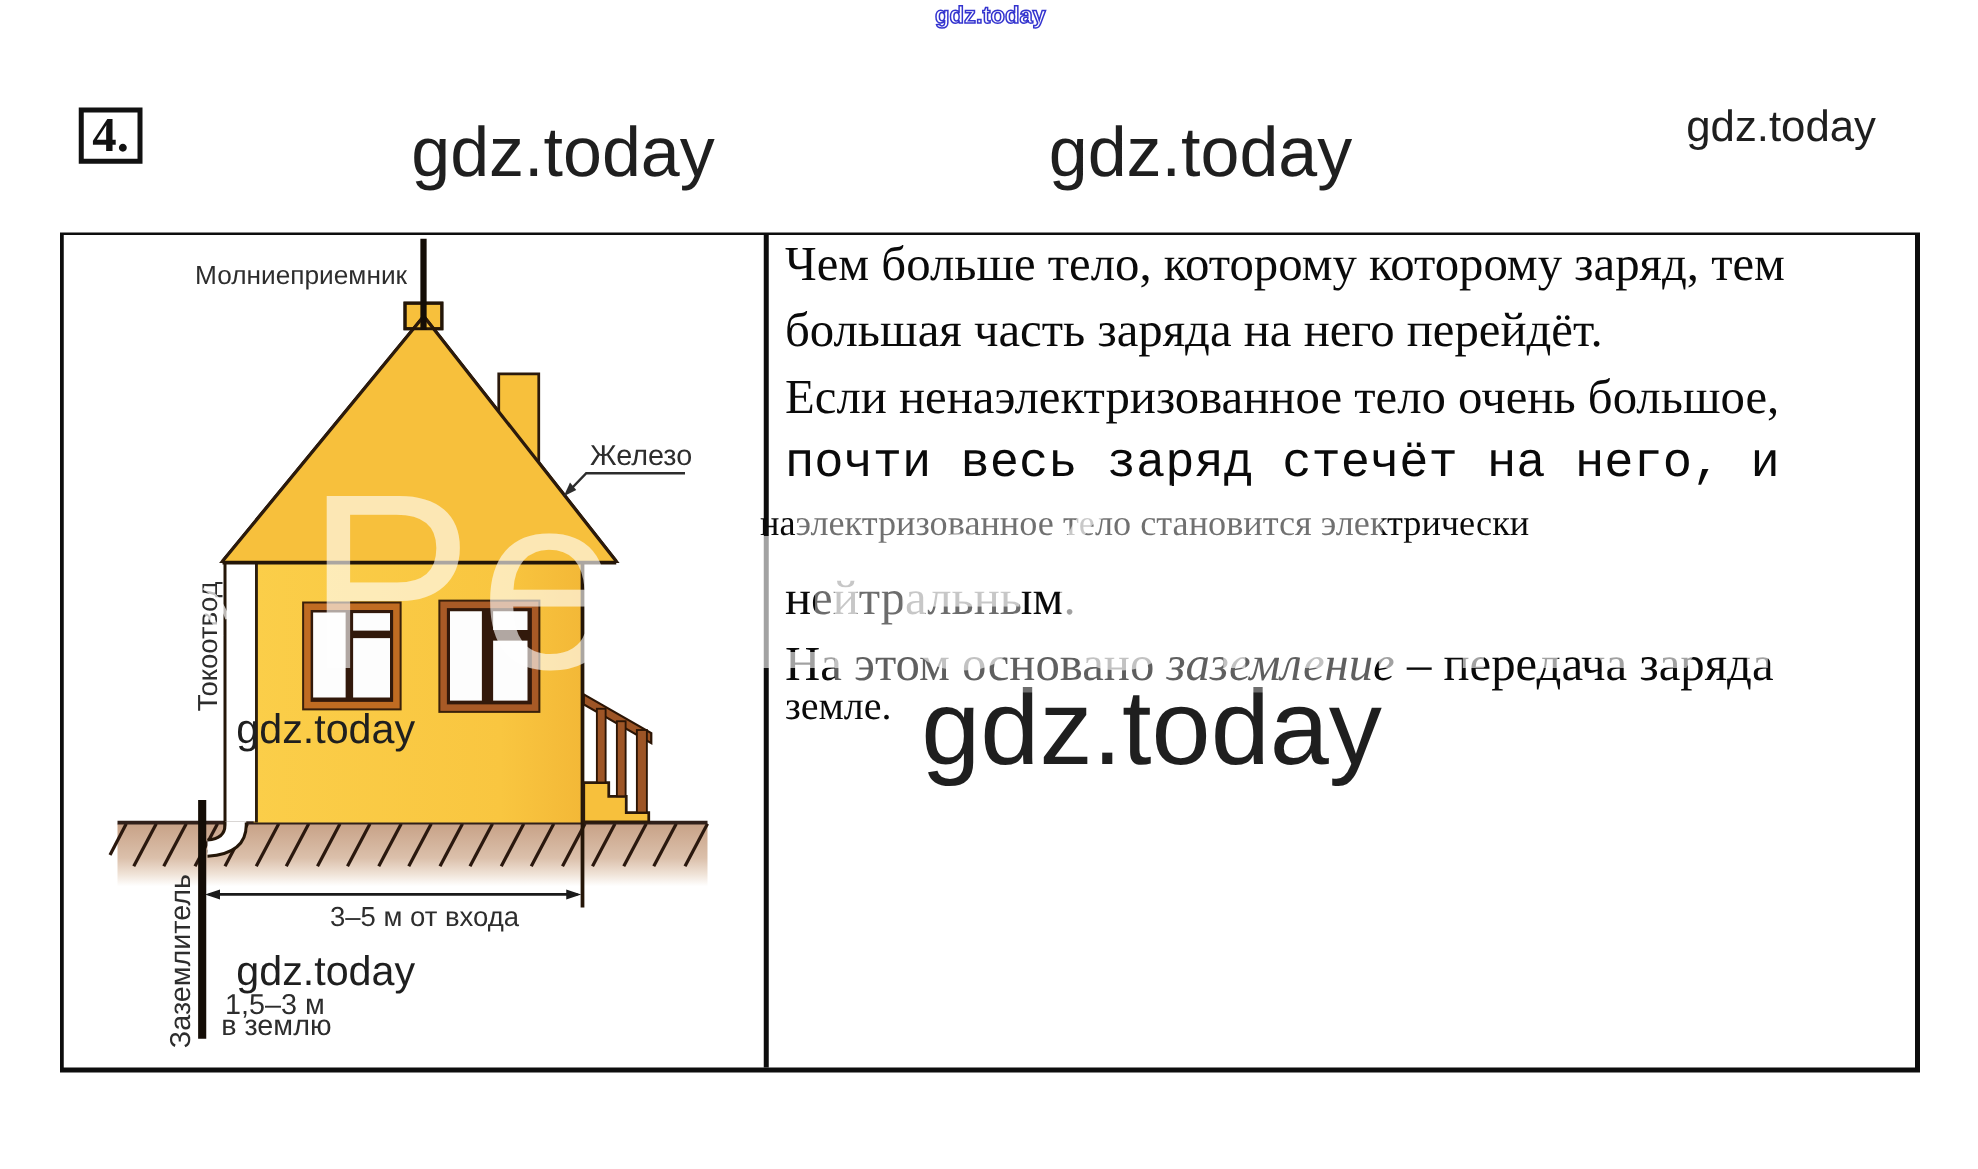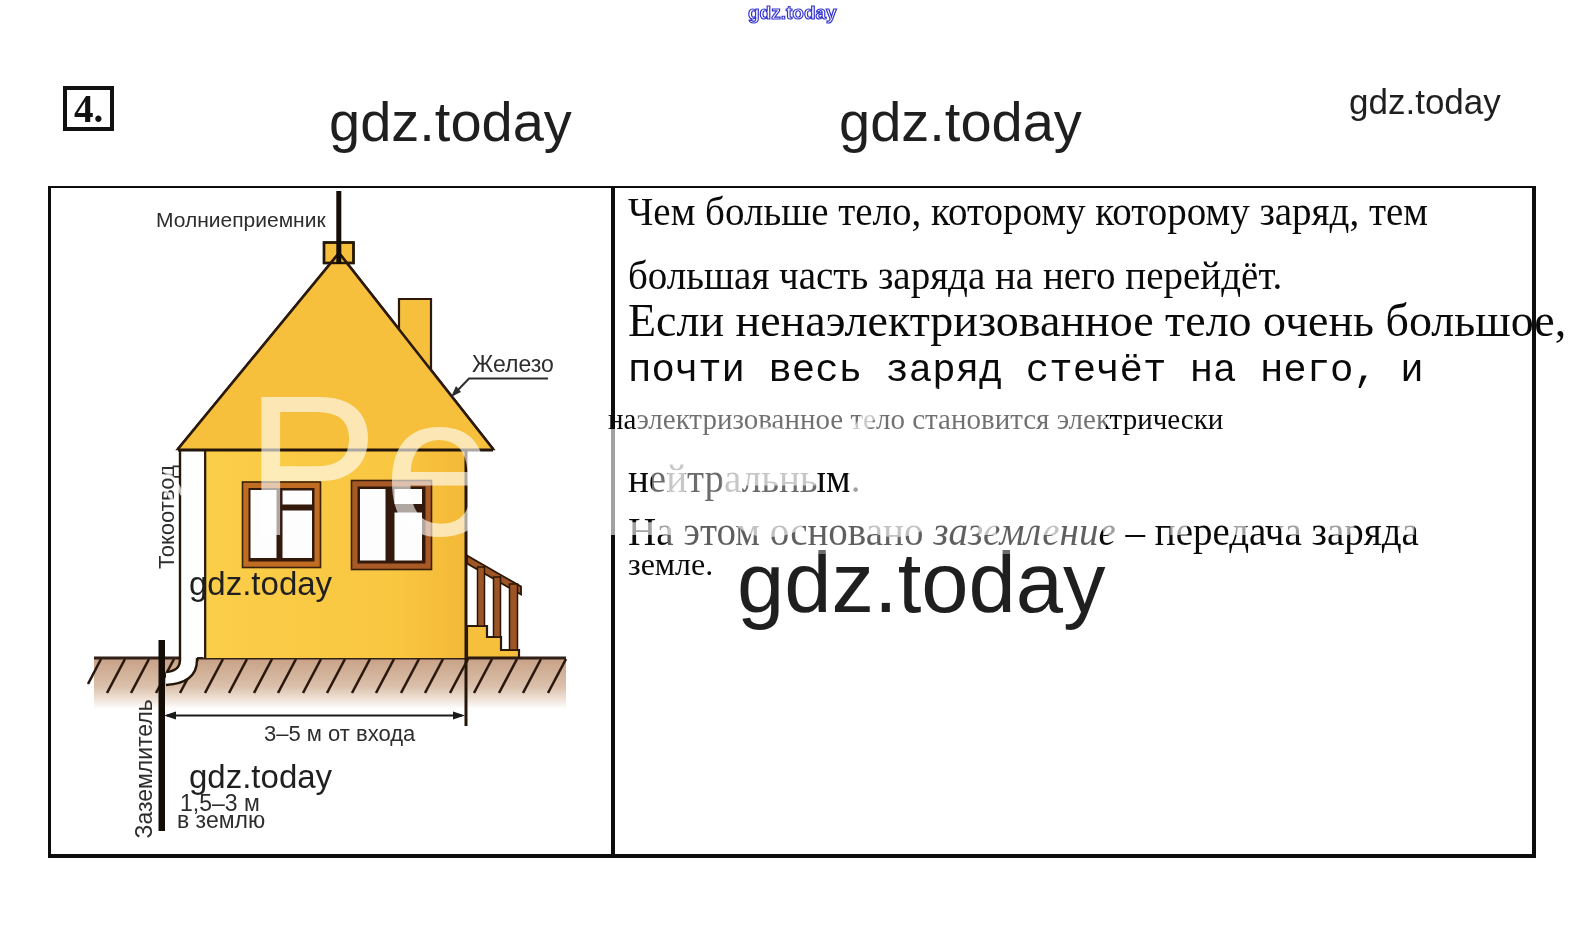--- a/index.html
+++ b/index.html
@@ -22,23 +22,23 @@
 <div class="abs gdz" style="left:839px;top:94px;font-size:56px;">gdz.today</div>
 
 <div class="abs gdz" style="left:1349px;top:84px;font-size:35px;">gdz.today</div>
 
 <div class="abs" style="left:48px;top:186px;width:1488px;height:672px;border-style:solid;border-color:#0d0d0d;border-width:2px 4px 4px 3px;box-sizing:border-box;"></div>
 
 <div class="abs" style="left:611px;top:188px;width:4px;height:666px;background:#0d0d0d;"></div>
 
 <div class="abs ser" id="L1" style="left:628px;top:191.5px;font-size:39px;">Чем больше тело, которому которому заряд, тем</div>
 
-<div class="abs ser" id="L2" style="left:628px;top:245px;font-size:39px;margin-top:11px;">большая часть заряда на него перейдёт.</div>
+<div class="abs ser" id="L2" style="left:628px;top:245px;font-size:39px;">большая часть заряда на него перейдёт.</div>
 
-<div class="abs ser" id="L3" style="left:628px;top:298.4px;font-size:46px;">Если ненаэлектризованное тело очень большое,</div>
+<div class="abs ser" id="L3" style="left:628px;top:298.4px;font-size:39px;">Если ненаэлектризованное тело очень большое,</div>
 
 <div class="abs ser" id="L4" style="left:628px;top:351.9px;font-size:39px;font-family:Liberation Mono, monospace;">почти весь заряд стечёт на него, и</div>
 
 <div class="abs ser" id="L5" style="left:608px;top:405.4px;font-size:29px;">наэлектризованное тело становится электрически</div>
 
 <div class="abs ser" id="L6" style="left:628px;top:458.8px;font-size:39px;">нейтральным.</div>
 
 <div class="abs ser" id="L7" style="left:628px;top:512.3px;font-size:39px;text-align:center;">На этом основано <i>заземление</i> – передача заряда</div>
 
 <div class="abs ser" id="L8" style="left:628px;top:548.2px;font-size:32px;">земле.</div>

